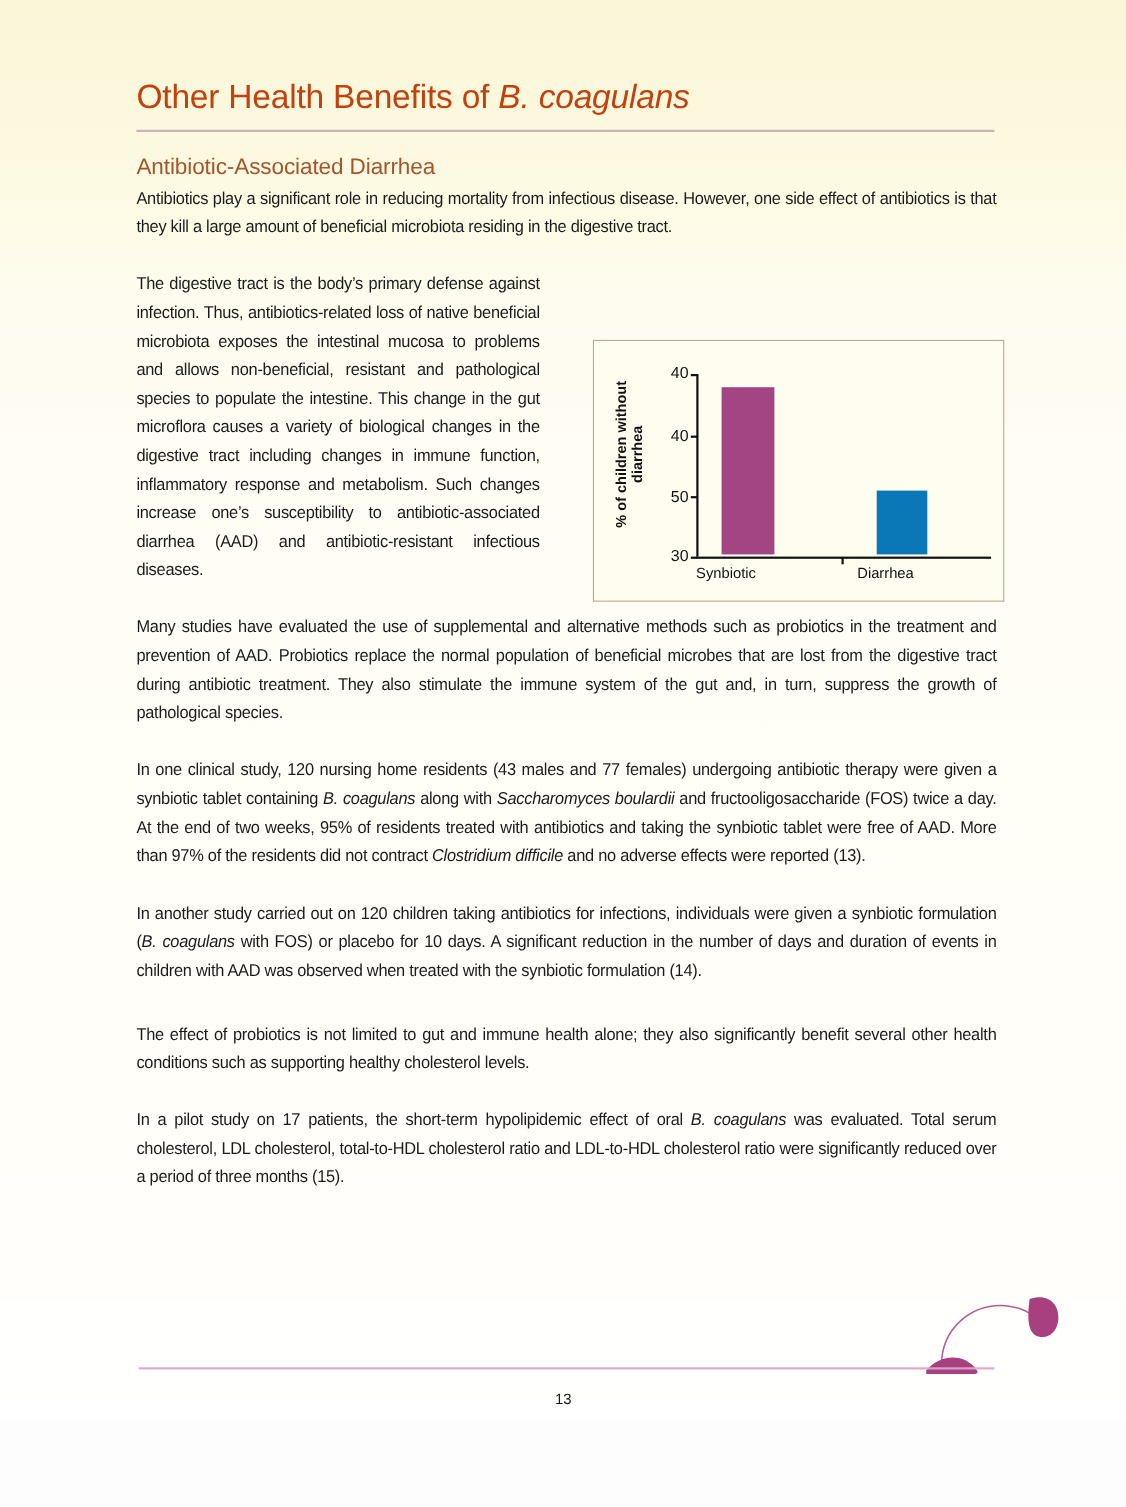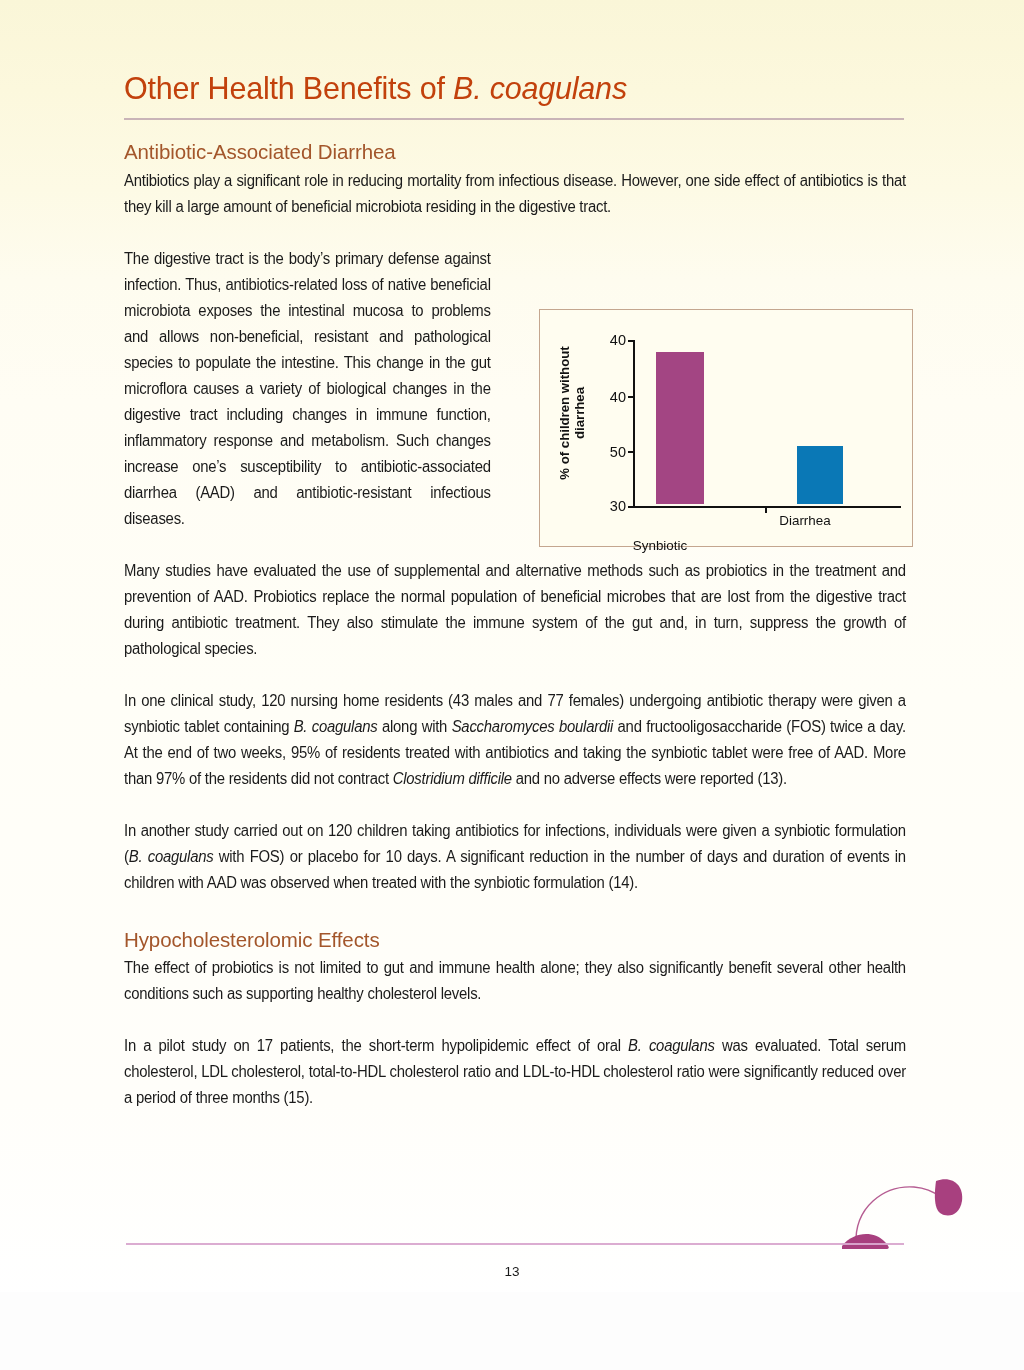--- a/index.html
+++ b/index.html
@@ -265,21 +265,21 @@
 
     <div class="y-axis-line"></div>
     <div class="x-axis-line"></div>
     <div class="x-mid-tick"></div>
 
     <div class="plot-area">
       <div class="bar" id="bar-0" style="left: 22px; width: 48px; height: 152.167px; background: rgb(163, 69, 131);"></div>
       <div class="bar" id="bar-1" style="left: 163px; width: 46px; height: 58.1px; background: rgb(10, 120, 182);"></div>
     </div>
 
-    <div class="x-label" style="left:70px; top:203px; width:100px;margin-top:25px;">Synbiotic</div>
+    <div class="x-label" style="left:70px; top:203px; width:100px;">Synbiotic</div>
     <div class="x-label" style="left:215px; top:203px; width:100px;">Diarrhea</div>
   </div>
 </div>
 
 <div class="content">
 
   <h2 class="section-head">Antibiotic-Associated Diarrhea</h2>
   <p class="para">Antibiotics play a significant role in reducing mortality from infectious disease. However, one side effect of antibiotics is that they kill a large amount of beneficial microbiota residing in the digestive tract.</p>
 
   <div class="gap-md"></div>
@@ -295,21 +295,20 @@
   <div class="gap-md"></div>
 
   <p class="para"><span>In one clinical study, 120 nursing home residents (43 males and 77 females) undergoing antibiotic therapy were given a synbiotic tablet containing </span><i>B. coagulans</i><span> along with </span><i>Saccharomyces boulardii</i><span> and fructooligosaccharide (FOS) twice a day. At the end of two weeks, 95% of residents treated with antibiotics and taking the synbiotic tablet were free of AAD. More than 97% of the residents did not contract </span><i>Clostridium difficile</i><span> and no adverse effects were reported (13).</span></p>
 
   <div class="gap-md"></div>
 
   <p class="para"><span>In another study carried out on 120 children taking antibiotics for infections, individuals were given a synbiotic formulation (</span><i>B. coagulans</i><span> with FOS) or placebo for 10 days. A significant reduction in the number of days and duration of events in children with AAD was observed when treated with the synbiotic formulation (14).</span></p>
 
   <div class="gap-lg"></div>
 
-  <h2 class="section-head">Hypocholesterolomic Effects</h2>
   <p class="para">The effect of probiotics is not limited to gut and immune health alone; they also significantly benefit several other health conditions such as supporting healthy cholesterol levels.</p>
 
   <div class="gap-md"></div>
 
   <p class="para"><span>In a pilot study on 17 patients, the short-term hypolipidemic effect of oral </span><i>B. coagulans</i><span> was evaluated. Total serum cholesterol, LDL cholesterol, total-to-HDL cholesterol ratio and LDL-to-HDL cholesterol ratio were significantly reduced over a period of three months (15).</span></p>
 
 </div>
 
 <svg class="swirl" viewBox="0 0 130 115">
   <path d="M 16 100 C 14 62, 44 40, 74 42 C 96 44, 108 56, 110 70" fill="none" stroke="#a8407f" stroke-width="1.4" opacity="0.85"></path>

